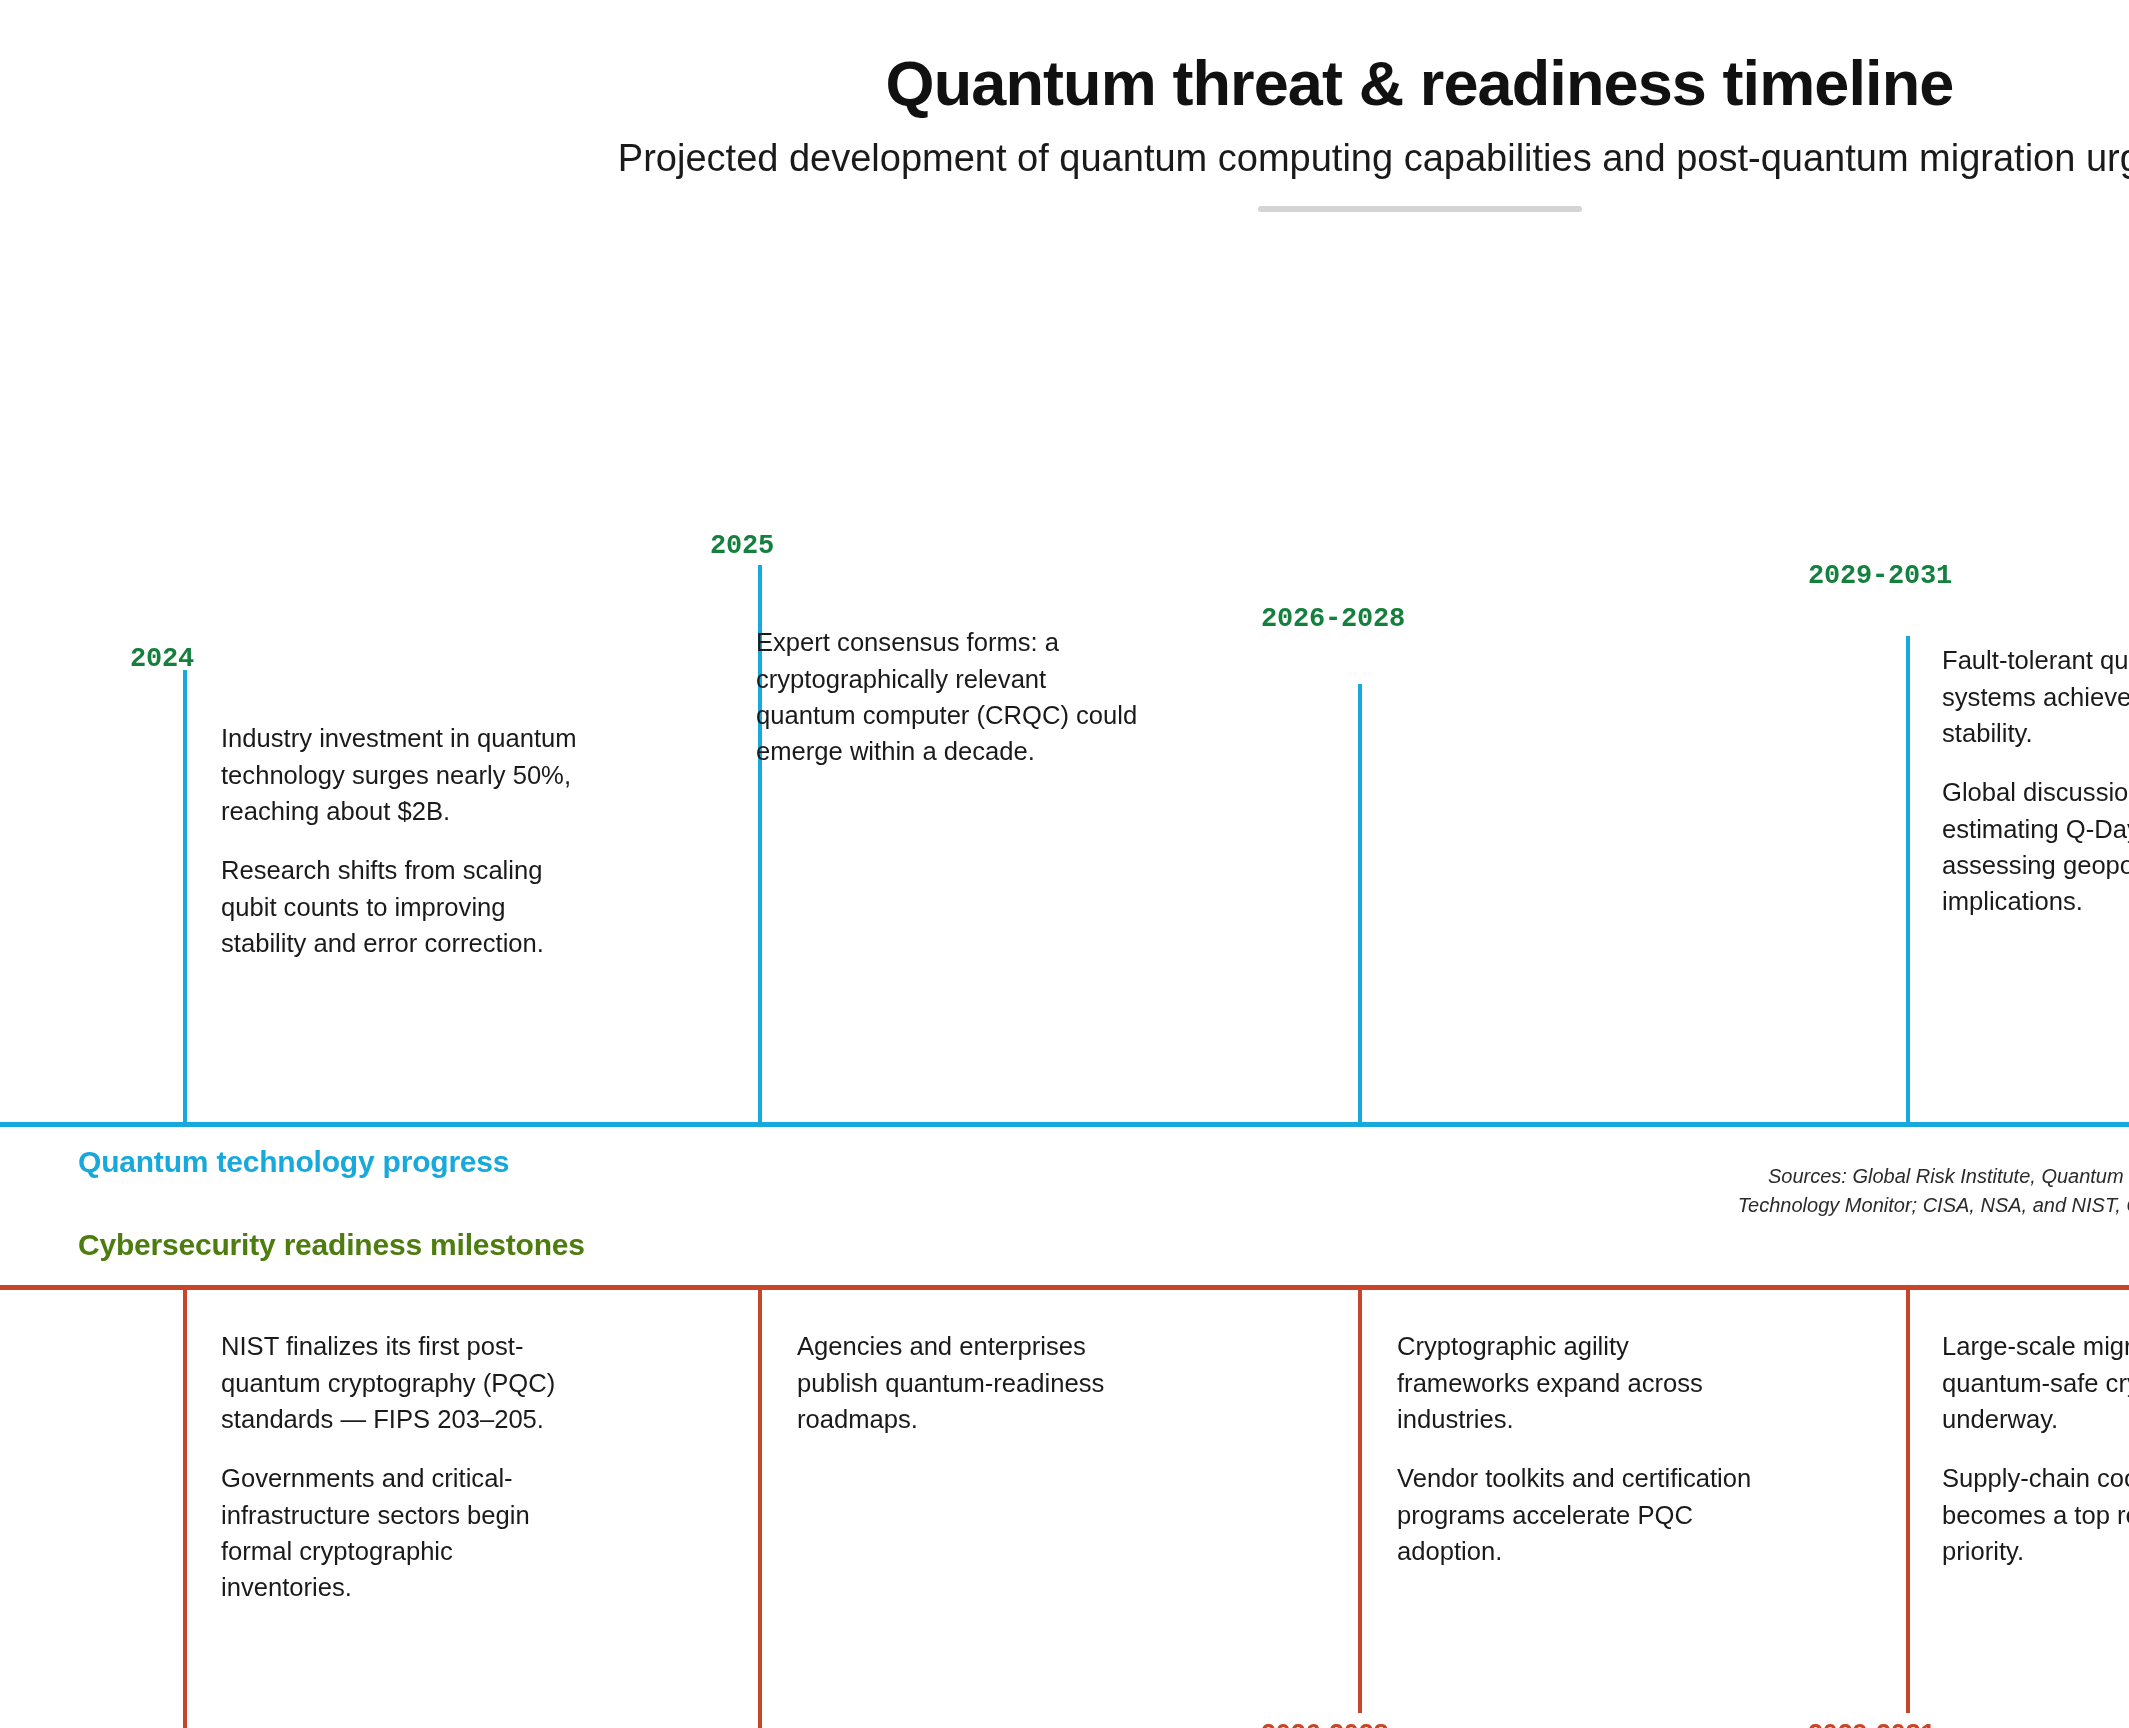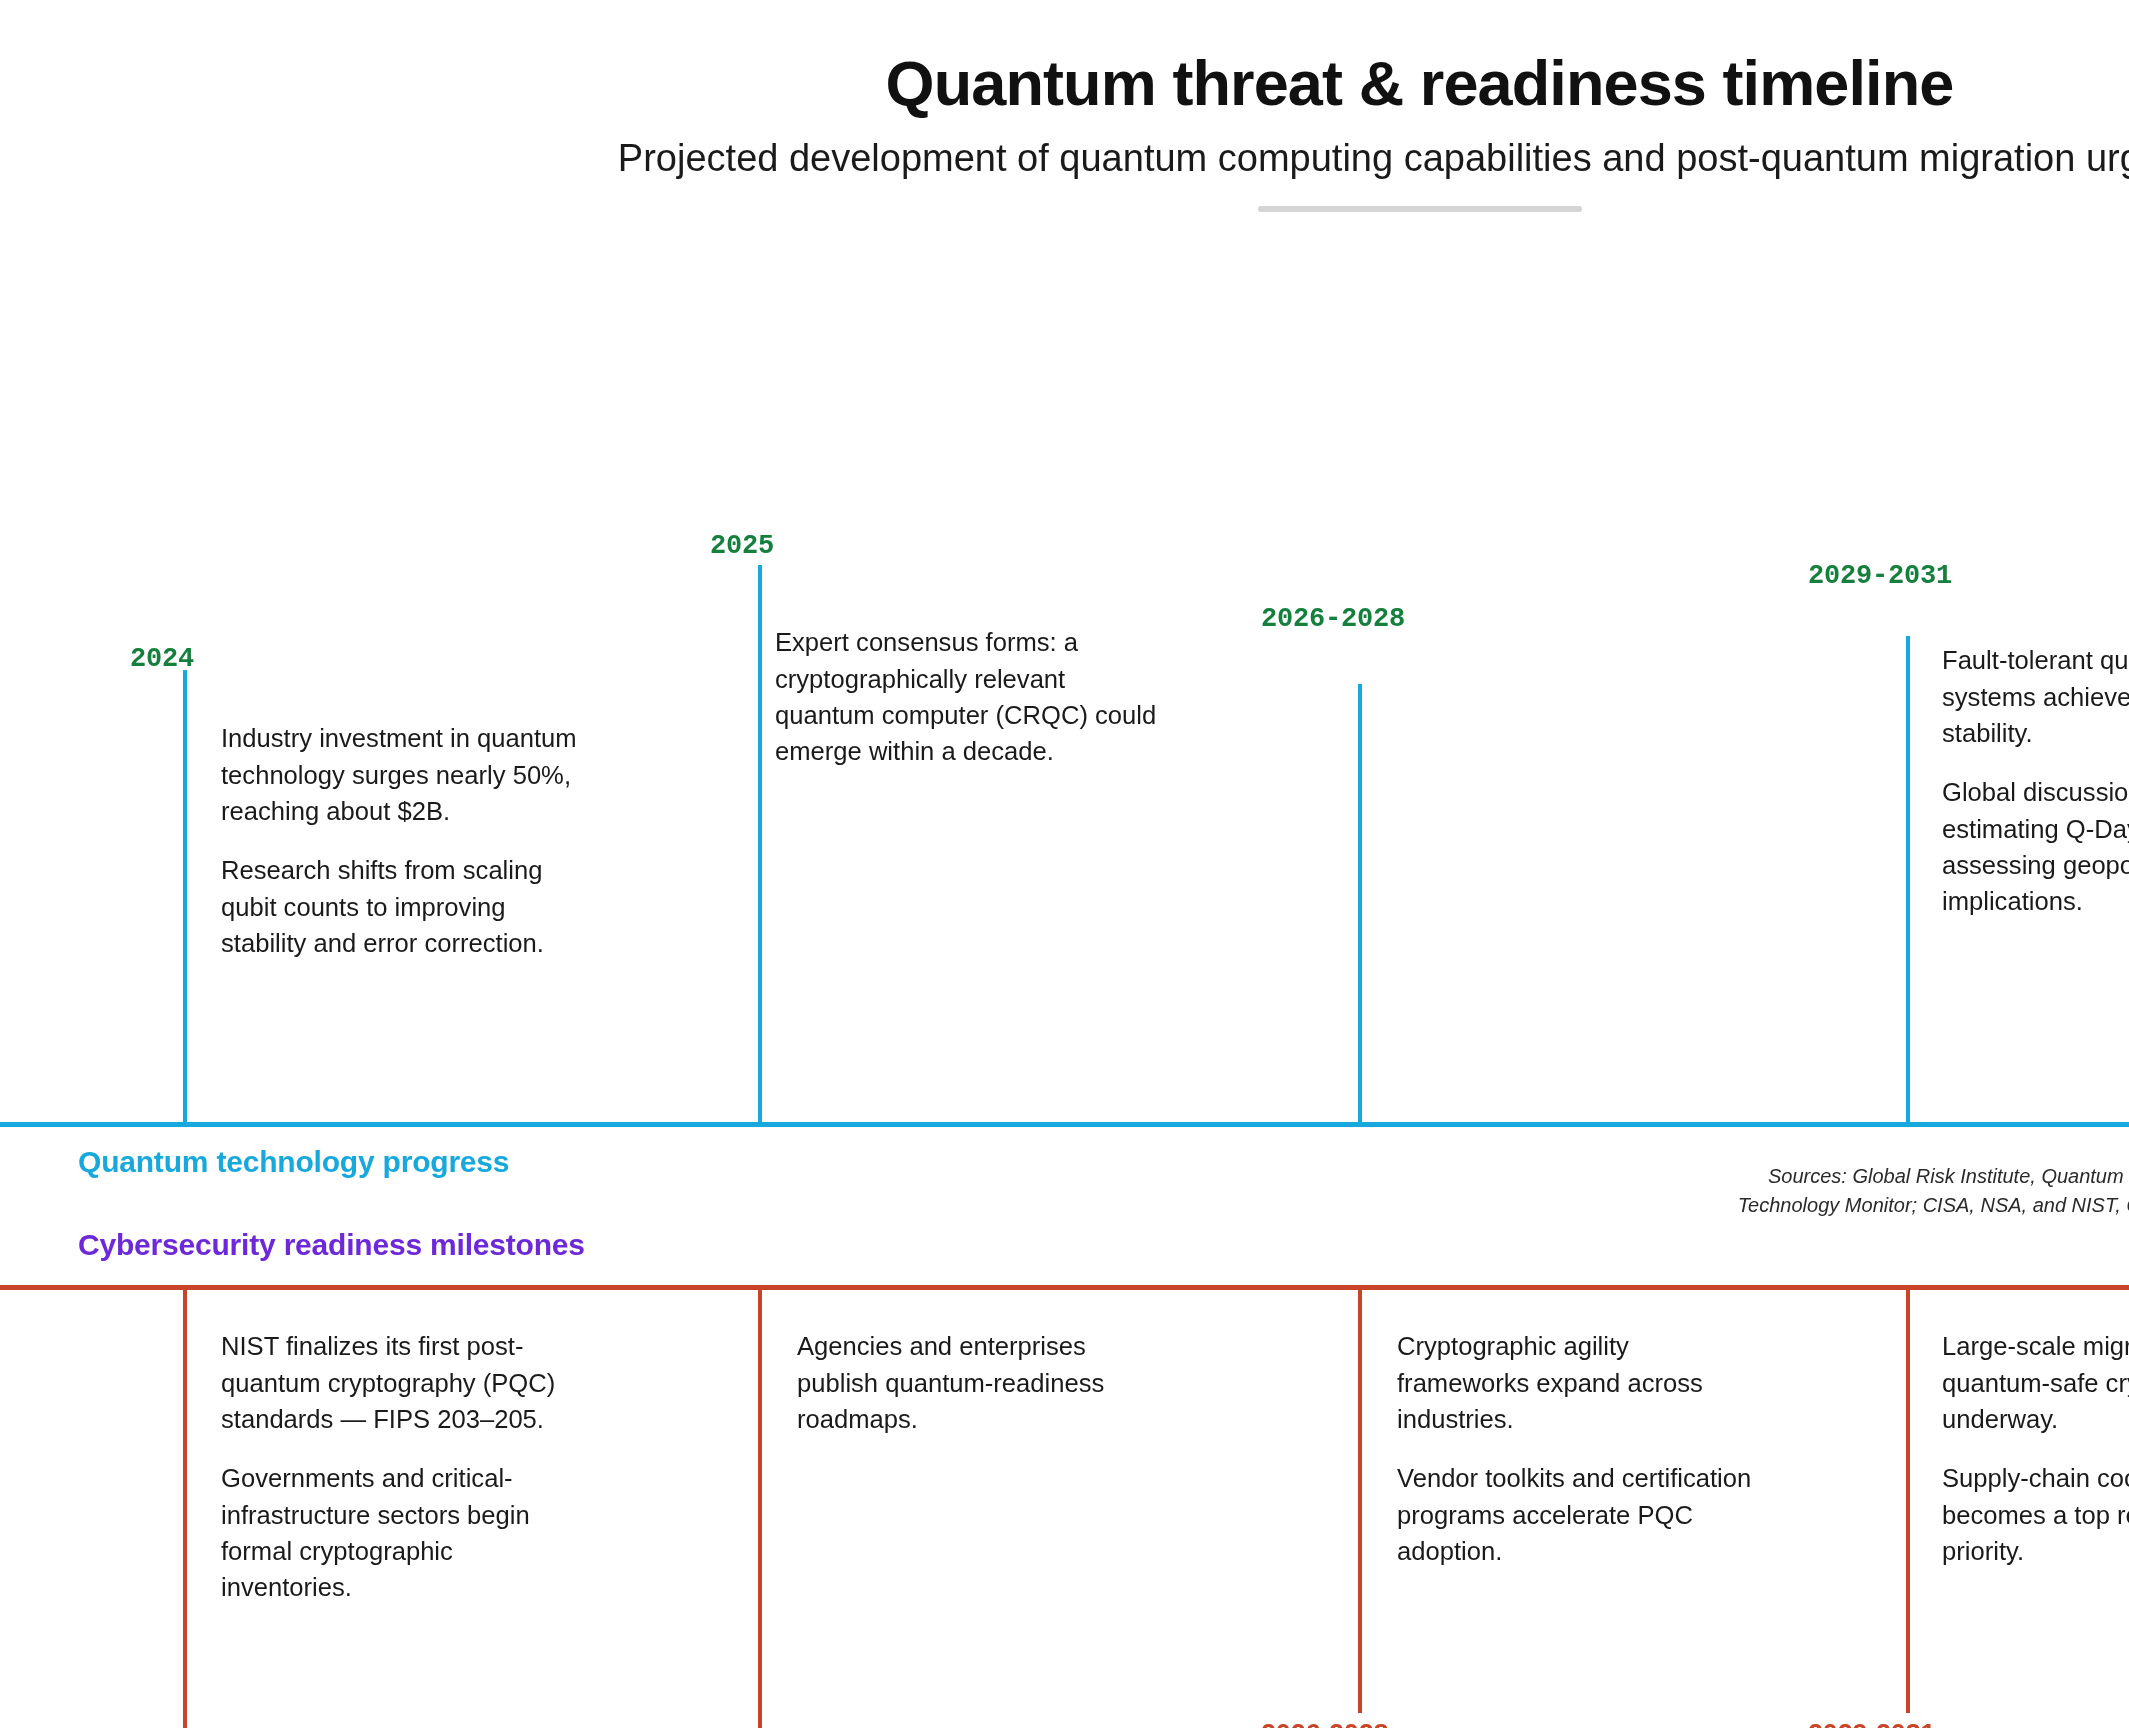--- a/index.html
+++ b/index.html
@@ -59,21 +59,21 @@
   .axis-bottom { background: #c9452a; top: 1073px; }
 
   .band-label {
     position: absolute;
     font-size: 30px;
     font-weight: 700;
     letter-spacing: -0.2px;
     text-align: right;
   }
   .band-label-top { left: 78px; top: 933px; color: #17a8dc; }
-  .band-label-bottom { left: 78px; top: 1016px; color: #6d28d9; }
+  .band-label-bottom { left: 78px; top: 1016px; color: #4d7c0f; }
 
   .sources {
     position: absolute;
     right: 43px;
     top: 950px;
     width: 1090px;
     text-align: right;
     font-size: 20px;
     line-height: 1.42;
     font-style: italic;
@@ -134,21 +134,21 @@
     <div class="ev-year blue" style="left:130px; top:432px;">2024</div>
     <div class="ev-body" style="left:221px; top:508px; width:366px;">
       <p>Industry investment in quantum technology surges nearly 50%, reaching about $2B.</p>
       <p>Research shifts from scaling qubit counts to improving stability and error correction.</p>
     </div>
   </div>
 
   <div class="event">
     <div class="vline" style="left:758px; top:353px; height:557px;"></div>
     <div class="ev-year blue" style="left:710px; top:319px;">2025</div>
-    <div class="ev-body" style="left:775px; top:412px; width:383px;">
+    <div class="ev-body" style="left:756px; top:412px; width:383px;">
       <p>Expert consensus forms: a cryptographically relevant quantum computer (CRQC) could emerge within a decade.</p>
     </div>
   </div>
 
   <div class="event">
     <div class="vline" style="left:1358px; top:472px; height:438px;"></div>
     <div class="ev-year blue" style="left:1261px; top:392px;">2026-2028</div>
     <div class="ev-body" style="left:1397px; top:503px; width:375px;">
     </div>
   </div>

